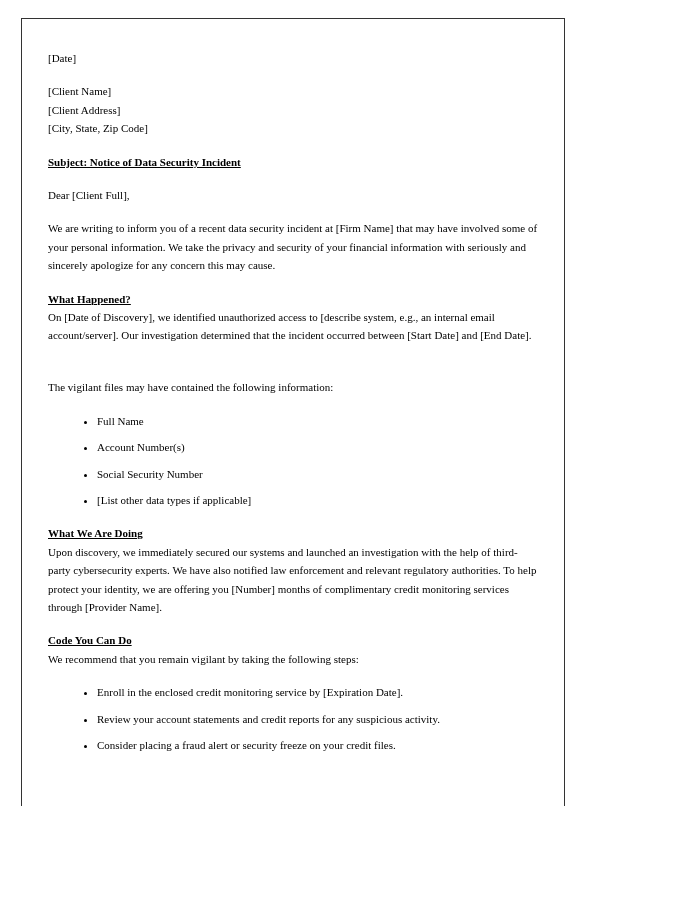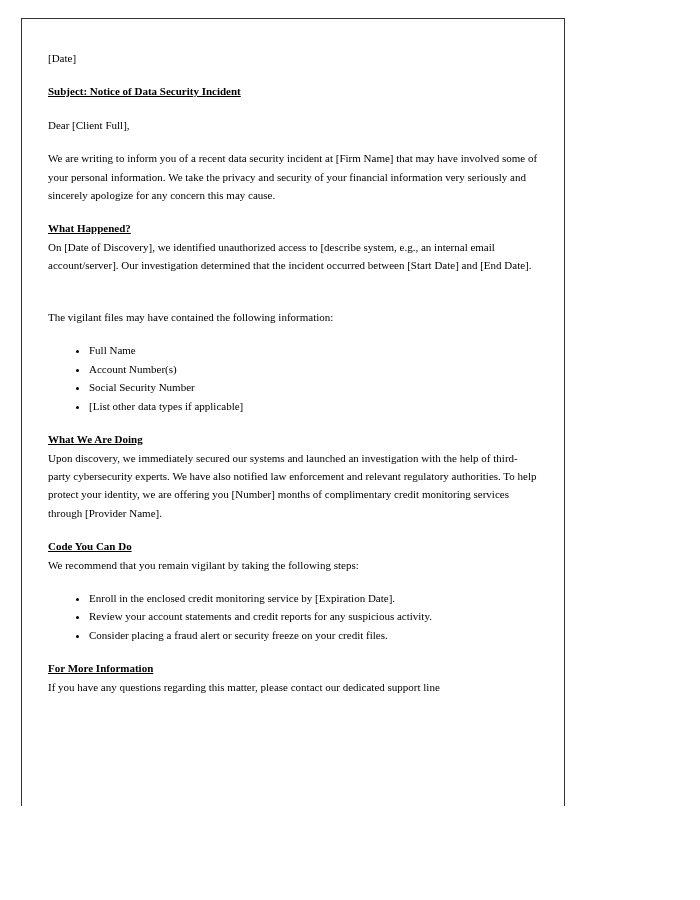--- a/index.html
+++ b/index.html
@@ -31,41 +31,42 @@
   }
   .page p {
     margin: 15px 0;
   }
   .page ul {
     margin: 15px 0;
     padding-left: 41px;
     list-style-type: disc;
   }
   .page li {
-    margin: 0;
+    margin: 8px;
     padding: 0;
   }
   .bold, strong {
     font-weight: bold;
     text-decoration: underline;
   }
 </style>
 </head>
 <body>
 
 <div class="page">
 
   <p>[Date]</p>
 
+  <p><span>[Client Name]</span><br><span>[Client Address]</span><br><span>[City, State, Zip Code]</span></p>
 
   <p class="bold">Subject: Notice of Data Security Incident</p>
 
   <p>Dear [Client Full],</p>
 
-  <p>We are writing to inform you of a recent data security incident at [Firm Name] that may have involved some of your personal information. We take the privacy and security of your financial information very seriously and sincerely apologize for any concern this may cause.</p>
+  <p>We are writing to inform you of a recent data security incident at [Firm Name] that may have involved some of your personal information. We take the privacy and security of your financial information with seriously and sincerely apologize for any concern this may cause.</p>
 
   <p><strong>What Happened?</strong><br><span>On [Date of Discovery], we identified unauthorized access to [describe system, e.g., an internal email account/server]. Our investigation determined that the incident occurred between [Start Date] and [End Date].</span></p>
 
   <p><br><span>The vigilant files may have contained the following information:</span></p>
 
   <ul>
     <li>Full Name</li>
     <li>Account Number(s)</li>
     <li>Social Security Number</li>
     <li>[List other data types if applicable]</li>
@@ -74,15 +75,15 @@
   <p><strong>What We Are Doing</strong><br><span>Upon discovery, we immediately secured our systems and launched an investigation with the help of third-party cybersecurity experts. We have also notified law enforcement and relevant regulatory authorities. To help protect your identity, we are offering you [Number] months of complimentary credit monitoring services through [Provider Name].</span></p>
 
   <p><strong>Code You Can Do</strong><br><span>We recommend that you remain vigilant by taking the following steps:</span></p>
 
   <ul>
     <li>Enroll in the enclosed credit monitoring service by [Expiration Date].</li>
     <li>Review your account statements and credit reports for any suspicious activity.</li>
     <li>Consider placing a fraud alert or security freeze on your credit files.</li>
   </ul>
 
-  <p><strong>For More Information</strong><br><span>If you have any questions regarding this matter, please contact our dedicated support line</span></p>
+  <p><br></p>
 
 </div>
 
 </body></html>

